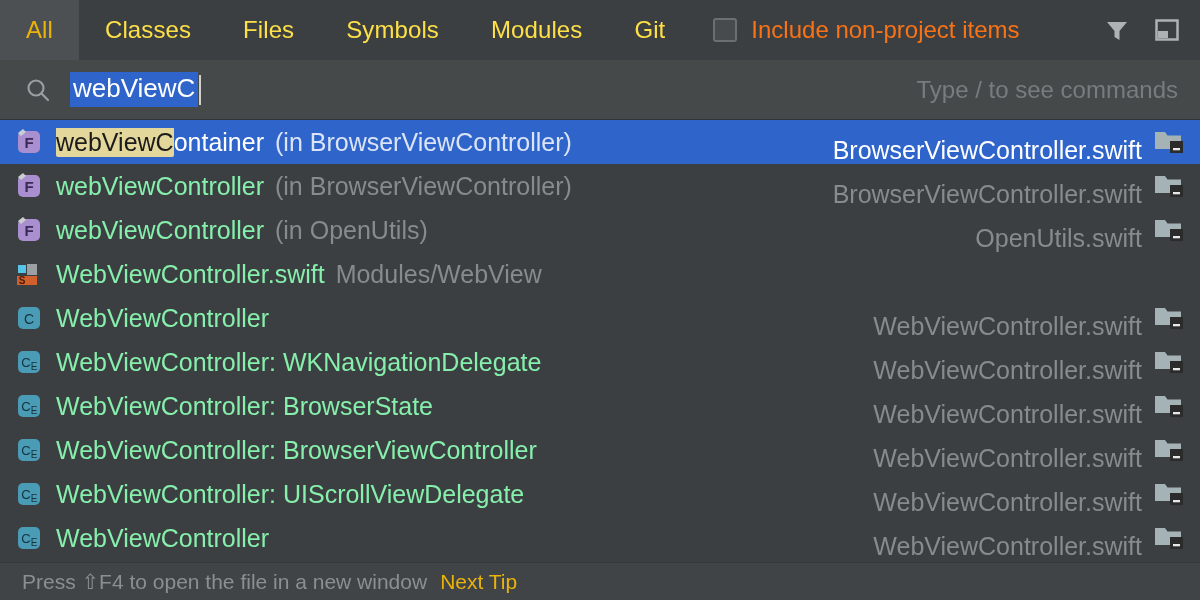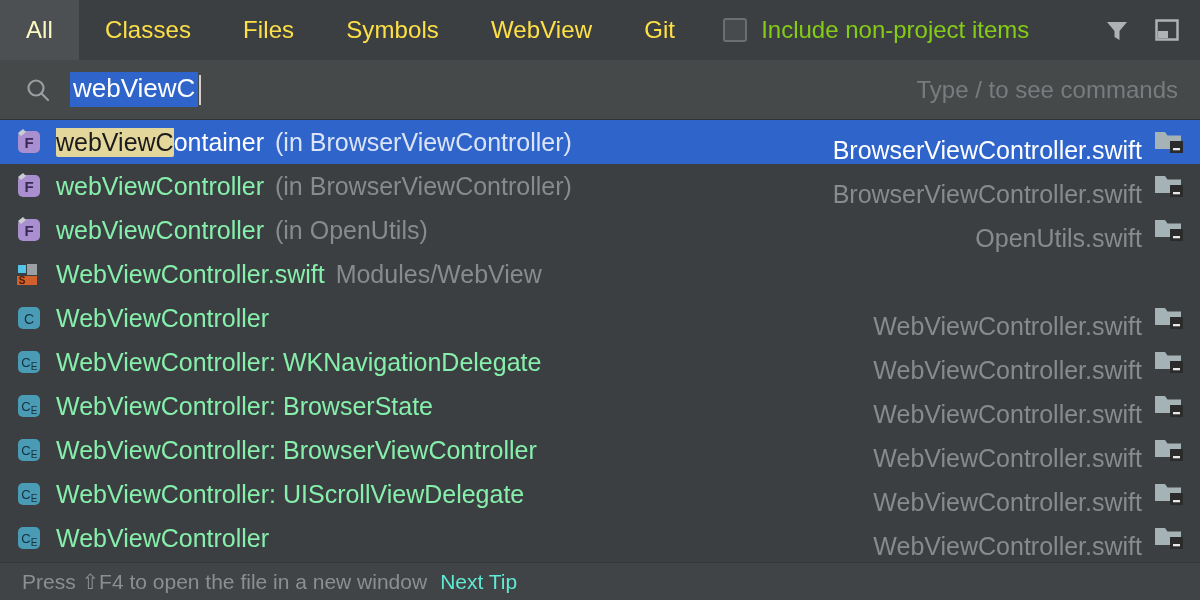--- a/index.html
+++ b/index.html
@@ -39,40 +39,40 @@
     padding: 0 26px;
     font-size: 24px;
     color: #fde047;
     letter-spacing: 0.1px;
     height: 100%;
     box-sizing: border-box;
     cursor: default;
   }
   .tab.active {
     background: #4c5052;
-    color: #fef9c3;
+    color: #eab308;
     justify-content: center;
   }
   .checkbox-wrap {
     display: flex;
     align-items: center;
     padding-left: 22px;
     gap: 14px;
   }
   .checkbox {
     width: 24px;
     height: 24px;
     border: 2px solid #6b6f71;
     border-radius: 3px;
     background: #474b4d;
     box-sizing: border-box;
   }
   .checkbox-label {
     font-size: 24px;
-    color: #84cc16;
+    color: #f97316;
   }
   .tb-icons {
     margin-left: auto;
     display: flex;
     align-items: center;
     gap: 20px;
     padding-right: 18px;
   }
   .icon-btn {
     width: 30px;
@@ -202,21 +202,21 @@
     gap: 13px;
     text-align: right;
   }
   .footer-text {
     font-size: 21px;
     color: #8b8f91;
     white-space: pre;
   }
   .footer-link {
     font-size: 21px;
-    color: #5eead4;
+    color: #eab308;
     white-space: pre;
     cursor: pointer;
   }
 </style>
 </head>
 <body>
 
 <div class="popup">
 
   <div class="tabbar">
@@ -226,21 +226,21 @@
     <div class="tab">
         <span>Classes</span>
       </div>
     <div class="tab">
         <span>Files</span>
       </div>
     <div class="tab">
         <span>Symbols</span>
       </div>
     <div class="tab">
-        <span>WebView</span>
+        <span>Modules</span>
       </div>
     <div class="tab">
         <span>Git</span>
       </div>
 
     <div class="checkbox-wrap">
       <div class="checkbox"></div>
       <span class="checkbox-label">Include non-project items</span>
     </div>
 

